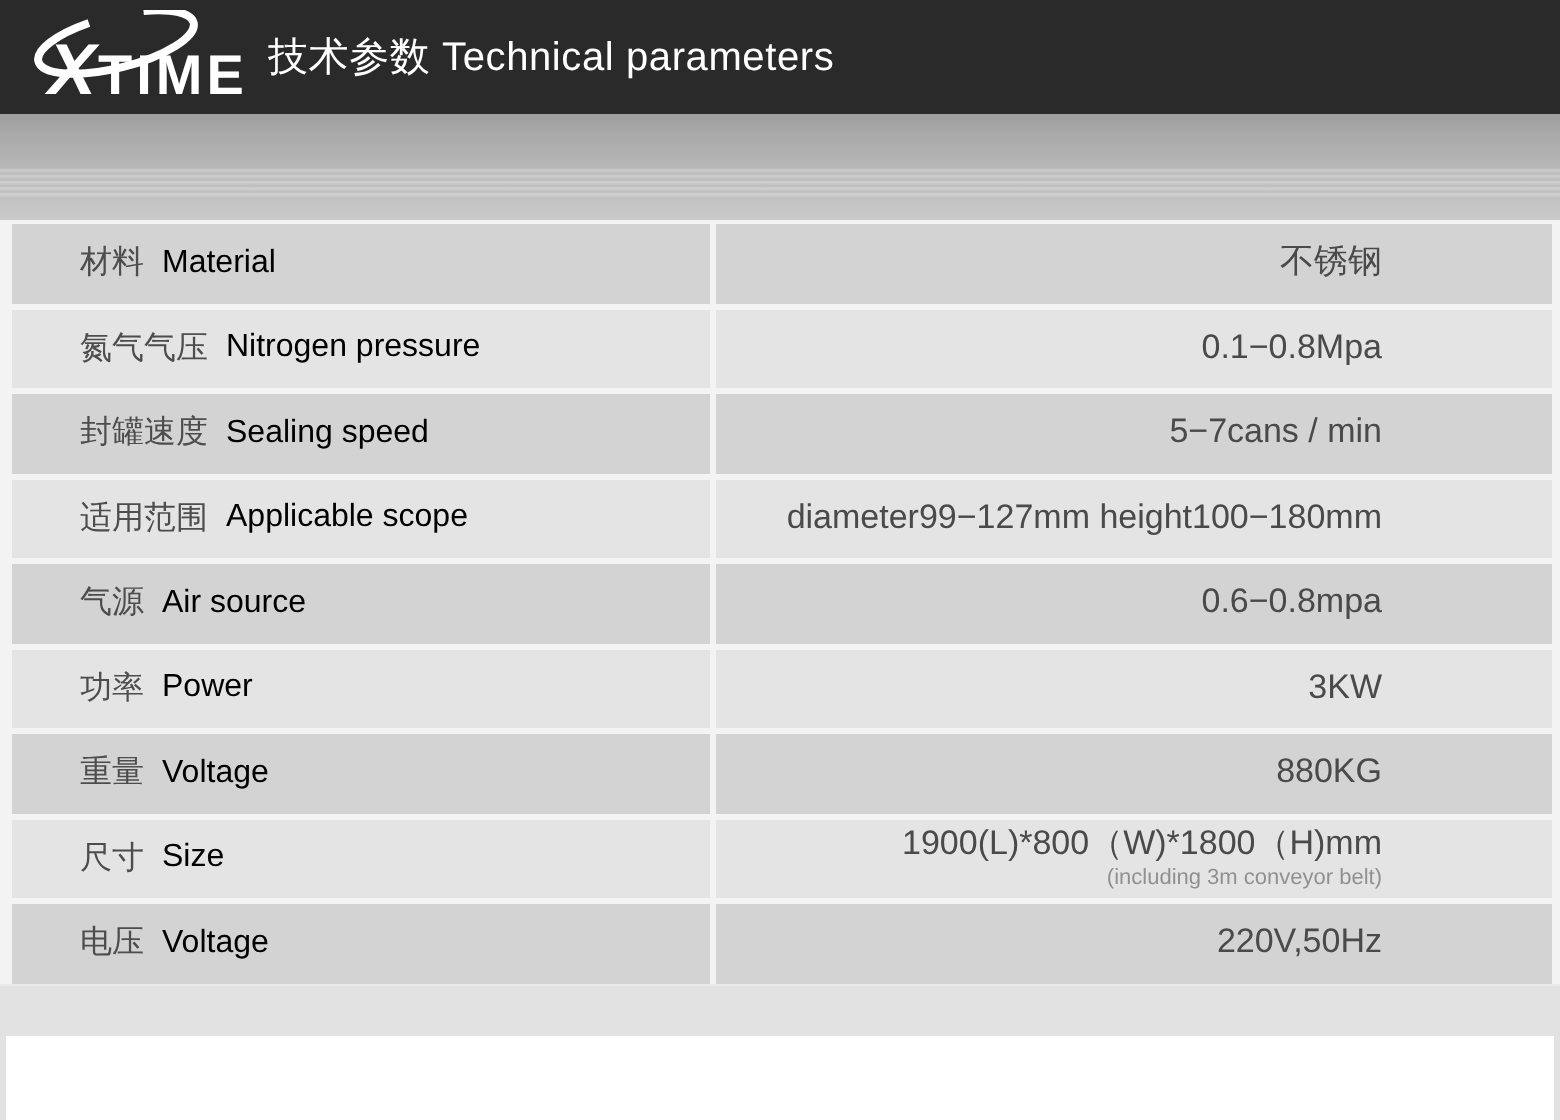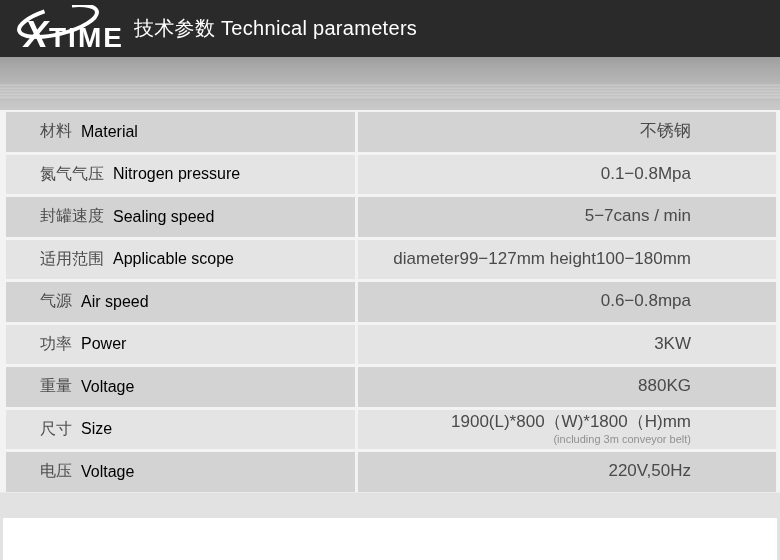--- a/index.html
+++ b/index.html
@@ -132,21 +132,21 @@
     </div>
     <div class="cell value">
       <div class="val">diameter99−127mm height100−180mm</div>
 
     </div>
   </div>
 
   <div class="row dark">
     <div class="cell label">
       <span class="zh">气源</span>
-      <span class="en">Air speed</span>
+      <span class="en">Air source</span>
     </div>
     <div class="cell value">
       <div class="val">0.6−0.8mpa</div>
 
     </div>
   </div>
 
   <div class="row light">
     <div class="cell label">
       <span class="zh">功率</span>

